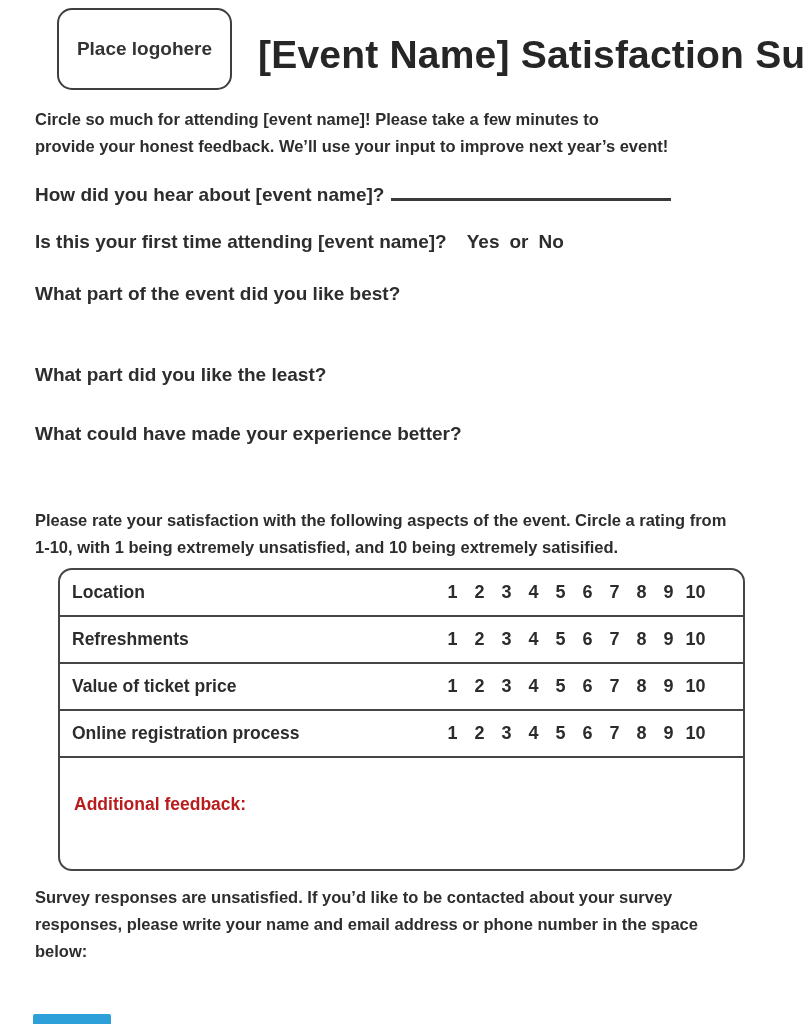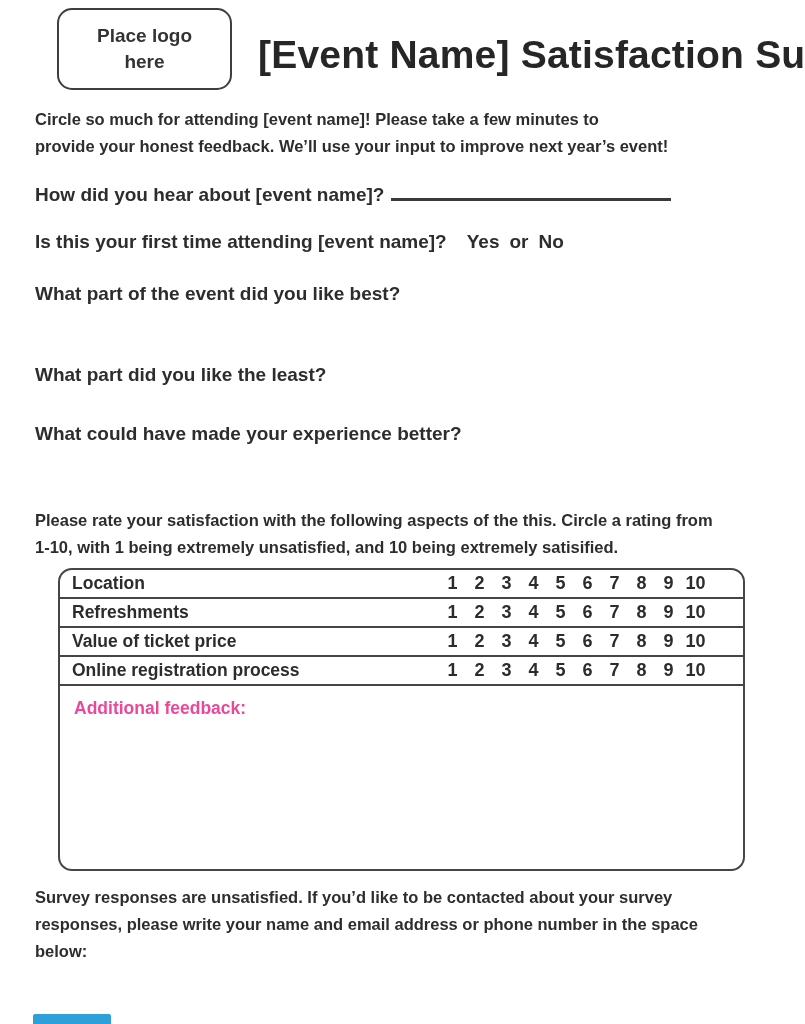--- a/index.html
+++ b/index.html
@@ -10,21 +10,21 @@
     font-family:"Liberation Sans", sans-serif;
     color:#2e2e2e;
     overflow:hidden;
   }
   
   .logo-box {
     position:absolute; left:57px; top:8px;
     width:171px; height:78px;
     border:2px solid #3e3e3e;
     border-radius:15px;
-    display:flex; flex-direction:column;
+    display:flex; 
     align-items:center; justify-content:center;
     text-align:center;
   }
   .logo-box .line { font-size:19px; font-weight:600; line-height:26px; color:#333; }
   .doc-title {
     position:absolute; left:258px; top:33px;
     font-size:39px; font-weight:700; color:#262626;
     letter-spacing:0.2px; white-space:nowrap;
   }
   
@@ -42,34 +42,34 @@
   .rating-table {
     position:absolute; left:58px; top:568px;
     width:687px; height:303px;
     border:2px solid #454545;
     border-radius:14px;
     overflow:hidden;
     box-sizing:border-box;
   }
   .t-row {
     display:flex; align-items:center;
-    height:29px;
+    height:47px;
     padding:0 34px 0 12px;
     border-bottom:2px solid #454545;
     box-sizing:border-box;
     gap:32px;
   }
   .t-label { flex:1; font-size:17.5px; font-weight:700; color:#2c2c2c; }
   .t-nums { display:flex; }
   .t-nums .num {
     display:inline-block; width:27px; text-align:center;
     font-size:18px; font-weight:700; color:#2c2c2c;
   }
   .fb-row { padding:12px 14px; box-sizing:border-box; height:107px; }
-  .fb-label { font-size:17.5px; font-weight:700; color:#ec4899; }
+  .fb-label { font-size:17.5px; font-weight:700; color:#b91c1c;margin-top:24px; }
   
   .page2-bar {
     position:absolute; left:33px; top:1014px;
     width:78px; height:12px;
     border-radius:2px 2px 0 0;
   }
 </style>
 </head>
 <body>
 
@@ -92,21 +92,21 @@
 
   <div class="question" style="top:231px;">
     <span>Is this your first time attending [event name]?</span><span class="opt opt-first">Yes</span><span class="opt">or</span><span class="opt">No</span>
   </div>
 
   <div class="question" style="top:283px;">What part of the event did you like best?</div>
   <div class="question" style="top:364px;">What part did you like the least?</div>
   <div class="question" style="top:423px;">What could have made your experience better?</div>
 
   <div class="para" style="top:507px;">
-    <div class="line">Please rate your satisfaction with the following aspects of the this. Circle a rating from</div>
+    <div class="line">Please rate your satisfaction with the following aspects of the event. Circle a rating from</div>
     <div class="line">1-10, with 1 being extremely unsatisfied, and 10 being extremely satisified.</div>
   </div>
 
   <div class="rating-table">
     <div>
         <div class="t-row">
           <span class="t-label">Location</span>
           <span class="t-nums">
             <span class="num">1</span>
             <span class="num">2</span>

